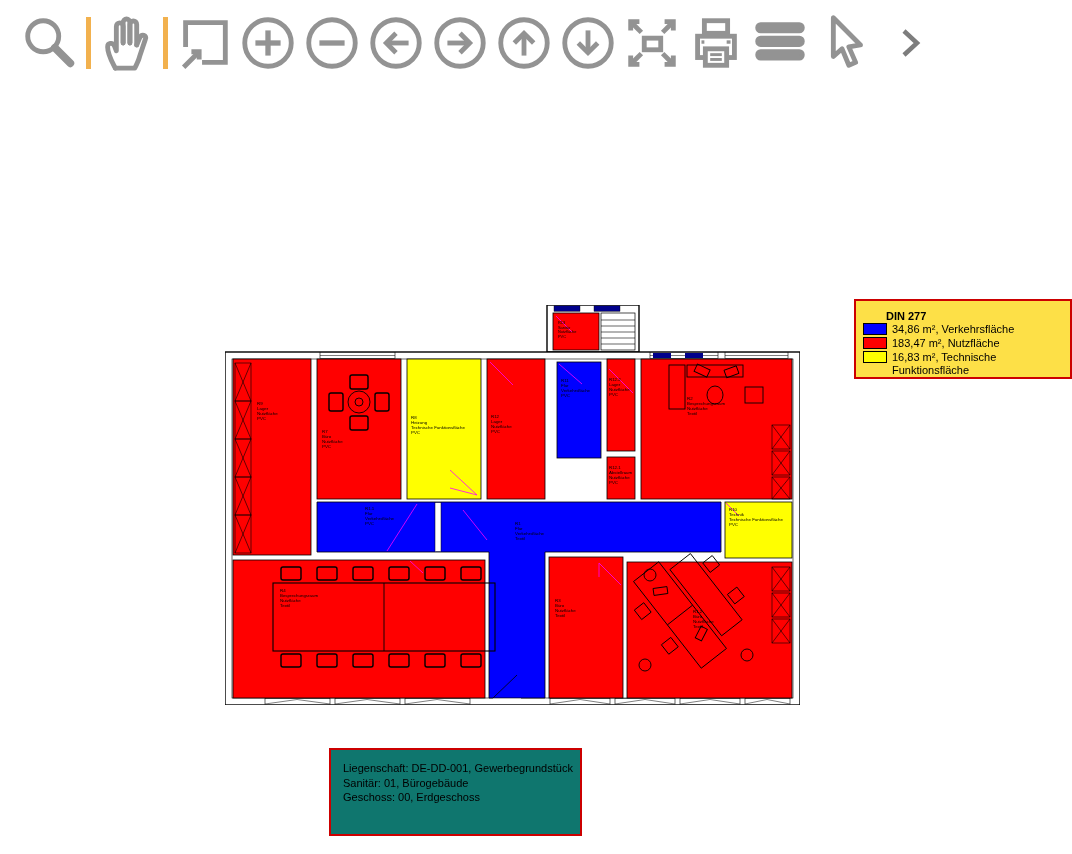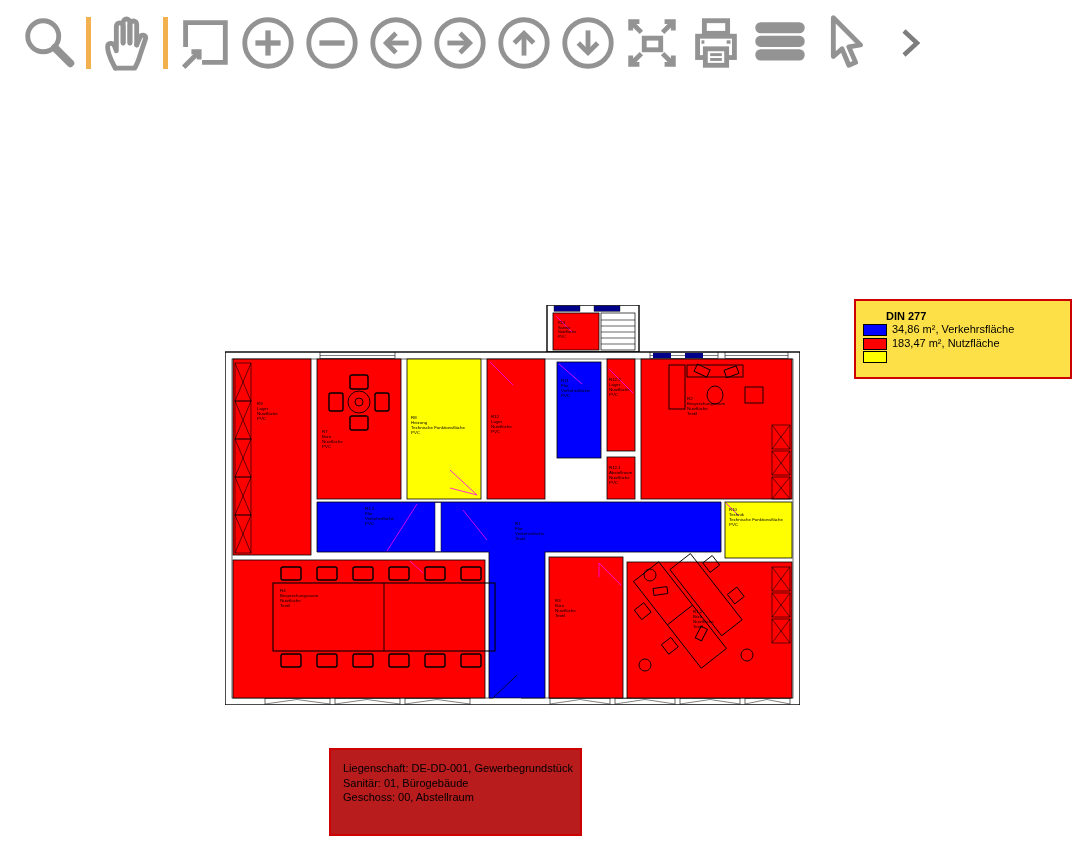--- a/index.html
+++ b/index.html
@@ -9,24 +9,24 @@
   }
   
   .toolbar{position:absolute;top:10px;left:18px;display:flex;align-items:center;height:66px;}
   .tool{width:62px;height:62px;display:flex;align-items:center;justify-content:center;margin:0 1px;cursor:pointer;background:none;border:none;padding:0;}
   .tool svg{stroke:#939393;fill:none;stroke-width:5;}
   .sep{width:5px;height:52px;margin:0 4px;}
   .more{margin-left:18px;}
   
   .legend{position:absolute;left:846px;top:299px;width:214px;height:76px;border:2px solid #CC0000;background:#fde047;font-size:11px;color:#000;margin-left:8px;}
   .legend-title{font-weight:bold;margin:9px 0 1px 30px;}
-  .legend-row{display:flex;align-items:flex-end;margin:1px 0 0 7px;line-height:13px;}
+  .legend-row{display:flex;align-items:flex-start;margin:1px 0 0 7px;line-height:13px;}
   .swatch{width:22px;height:10px;border:1px solid #000;margin-right:5px;flex:none;}
   
-  .infobox{position:absolute;left:329px;top:748px;width:237px;height:73px;border:2px solid #CC0000;background:#b91c1c;font-size:11px;line-height:14.5px;padding:11px 0 0 12px;color:#000;}
+  .infobox{position:absolute;left:329px;top:748px;width:237px;height:73px;border:2px solid #CC0000;background:#0f766e;font-size:11px;line-height:14.5px;padding:11px 0 0 12px;color:#000;}
   
   .plan{position:absolute;left:225px;top:305px;}
   .plan svg{display:block;}
   .wall{fill:#fff;stroke:#000;stroke-width:1.4;}
   .wall2{fill:none;stroke:#000;stroke-width:0.6;}
   .room-rect{stroke:#000;stroke-width:0.8;}
   .furn{fill:none;stroke:#000;stroke-width:0.9;}
   .furn-thick{fill:none;stroke:#000;stroke-width:1.4;}
   .hatch{fill:none;stroke:#000;stroke-width:0.6;}
   .mg{stroke:#FF00FF;stroke-width:0.8;fill:none;}
@@ -445,20 +445,21 @@
   <div class="legend-row">
     <span class="swatch" style="background: rgb(0, 0, 255);"></span>
     <span>34,86 m², Verkehrsfläche</span>
   </div>
   <div class="legend-row">
     <span class="swatch" style="background: rgb(255, 0, 0);"></span>
     <span>183,47 m², Nutzfläche</span>
   </div>
   <div class="legend-row">
     <span class="swatch" style="background: rgb(255, 255, 0);"></span>
+    <span>16,83 m², Technische Funktionsfläche</span>
   </div>
 </div>
 
 <div class="infobox">
   <div>Liegenschaft: DE-DD-001, Gewerbegrundstück</div>
   <div>Sanitär: 01, Bürogebäude</div>
-  <div>Geschoss: 00, Abstellraum</div>
+  <div>Geschoss: 00, Erdgeschoss</div>
 </div>
 
 </body></html>

